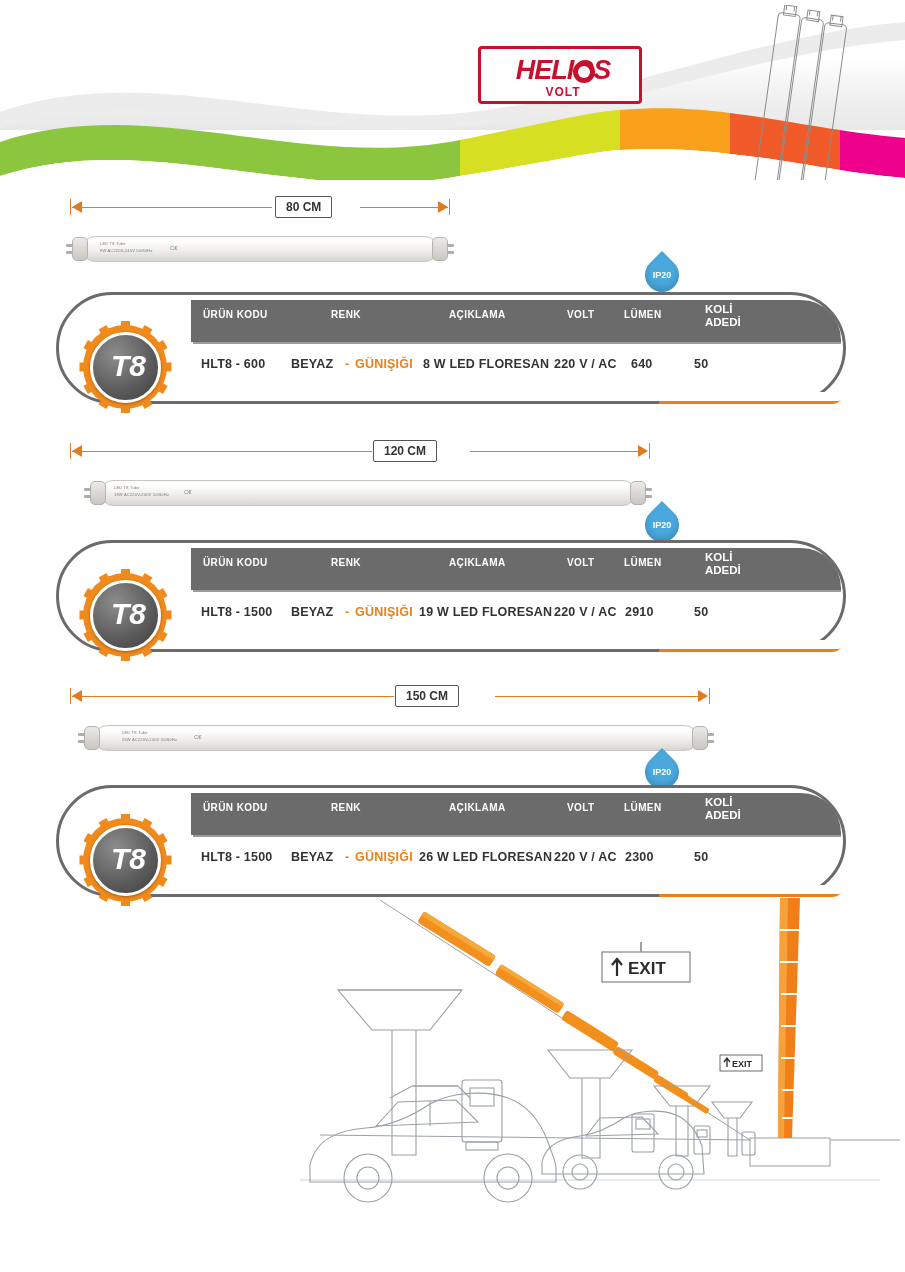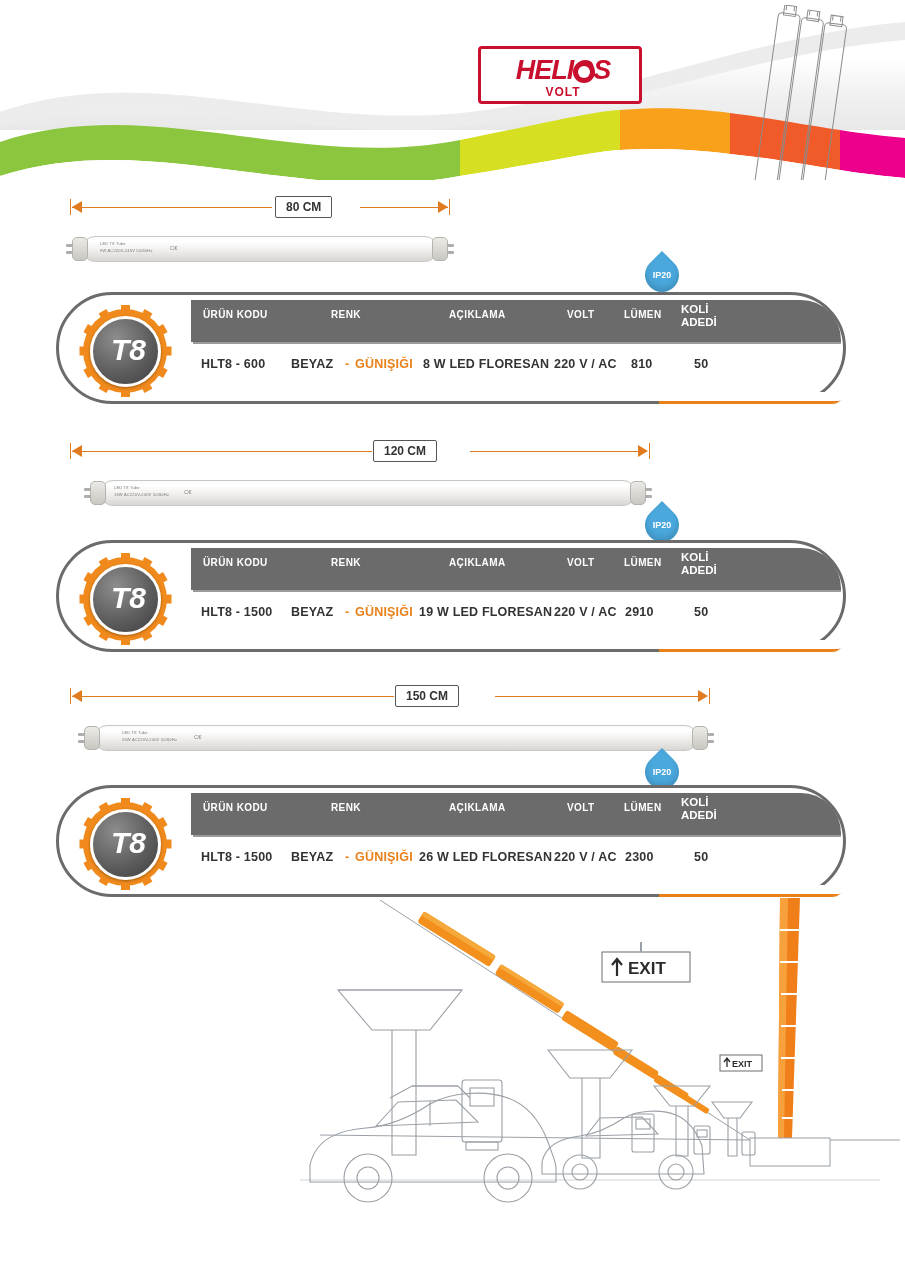--- a/index.html
+++ b/index.html
@@ -136,30 +136,30 @@
   }
   .card-bottom-cover {
     position: absolute; left: 598px; bottom: 0px; width: 190px; height: 9px;
     background: #ffffff; border-radius: 0 0 40px 0;
   }
 
   .th {
     position: absolute; top: 14px; font-size: 10px; font-weight: bold; color: #ffffff;
     letter-spacing: .4px;
   }
-  .th2 { position: absolute; font-size: 11.5px; font-weight: bold; color: #ffffff; line-height: 12px; }
+  .th2 { position: absolute; font-size: 11.5px; font-weight: bold; color: #ffffff; line-height: 12px; margin-left: 24px; }
 
   .td {
     position: absolute; top: 62px; font-size: 12.5px; font-weight: bold; color: #333333;
     letter-spacing: .2px;
   }
   .td-orange { color: #e9801a; }
 
   
-  .badge { position: absolute; left: 14px; top: 10px; width: 105px; height: 92px; }
+  .badge { position: absolute; left: 14px; top: 26px; width: 105px; height: 92px; }
   .badge-star {
     position: absolute; left: 0; top: 0; width: 105px; height: 92px;
   }
   .badge-inner {
     position: absolute; left: 17px; top: 11px; width: 71px; height: 71px;
     border-radius: 50%;
     background: radial-gradient(circle at 35% 30%, #8d8d8d 0%, #5e5e5e 55%, #3d3d3d 100%);
     border: 3px solid #ffffff;
     box-shadow: 0 1px 3px rgba(0,0,0,.35);
   }
@@ -280,21 +280,21 @@
     <div class="th" style="left:565px;">LÜMEN</div>
     <div class="th2" style="left:622px; top:8px;">KOLİ</div>
     <div class="th2" style="left:622px; top:21px;">ADEDİ</div>
 
     <div class="td" style="left:142px;">HLT8 - 600</div>
     <div class="td" style="left:232px;">BEYAZ</div>
     <div class="td td-orange" style="left:286px;">-</div>
     <div class="td td-orange" style="left:296px;">GÜNIŞIĞI</div>
     <div class="td" style="left:364px;">8 W LED FLORESAN</div>
     <div class="td" style="left:495px;">220 V / AC</div>
-    <div class="td" style="left:572px;">810</div>
+    <div class="td" style="left:572px;">640</div>
     <div class="td" style="left:635px;">50</div>
 
     <div class="badge">
       <svg class="badge-star" viewBox="0 0 105 92">
         <g fill="#f08a1c">
           <circle cx="52" cy="46" r="42"></circle>
           <g>
             <rect x="48" y="0" width="9" height="92"></rect>
             <rect x="48" y="0" width="9" height="92" transform="rotate(30 52.5 46)"></rect>
             <rect x="48" y="0" width="9" height="92" transform="rotate(60 52.5 46)"></rect>

